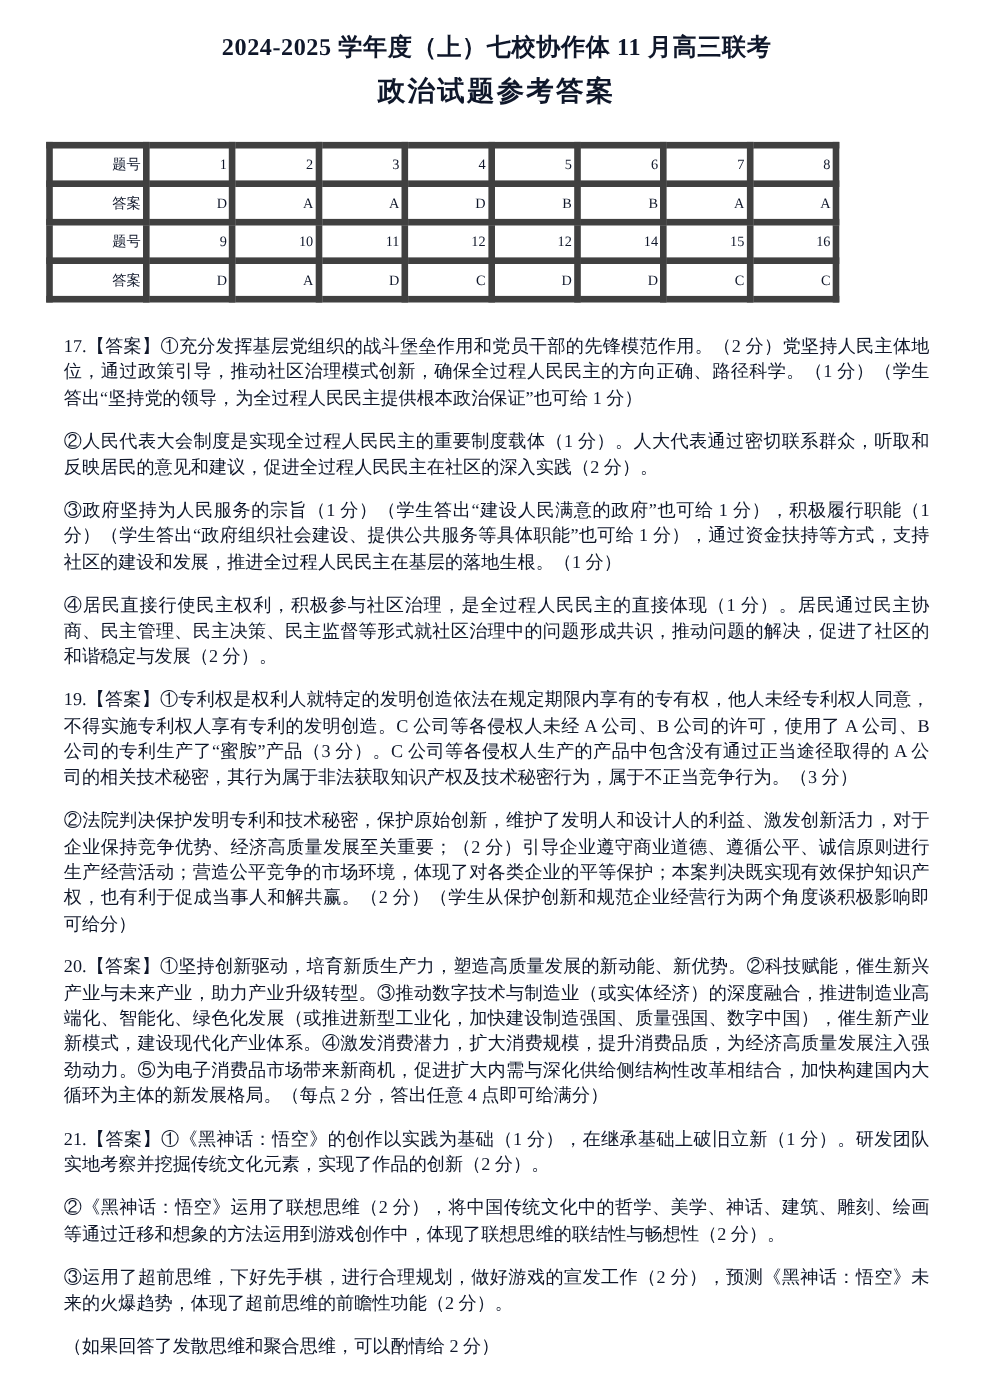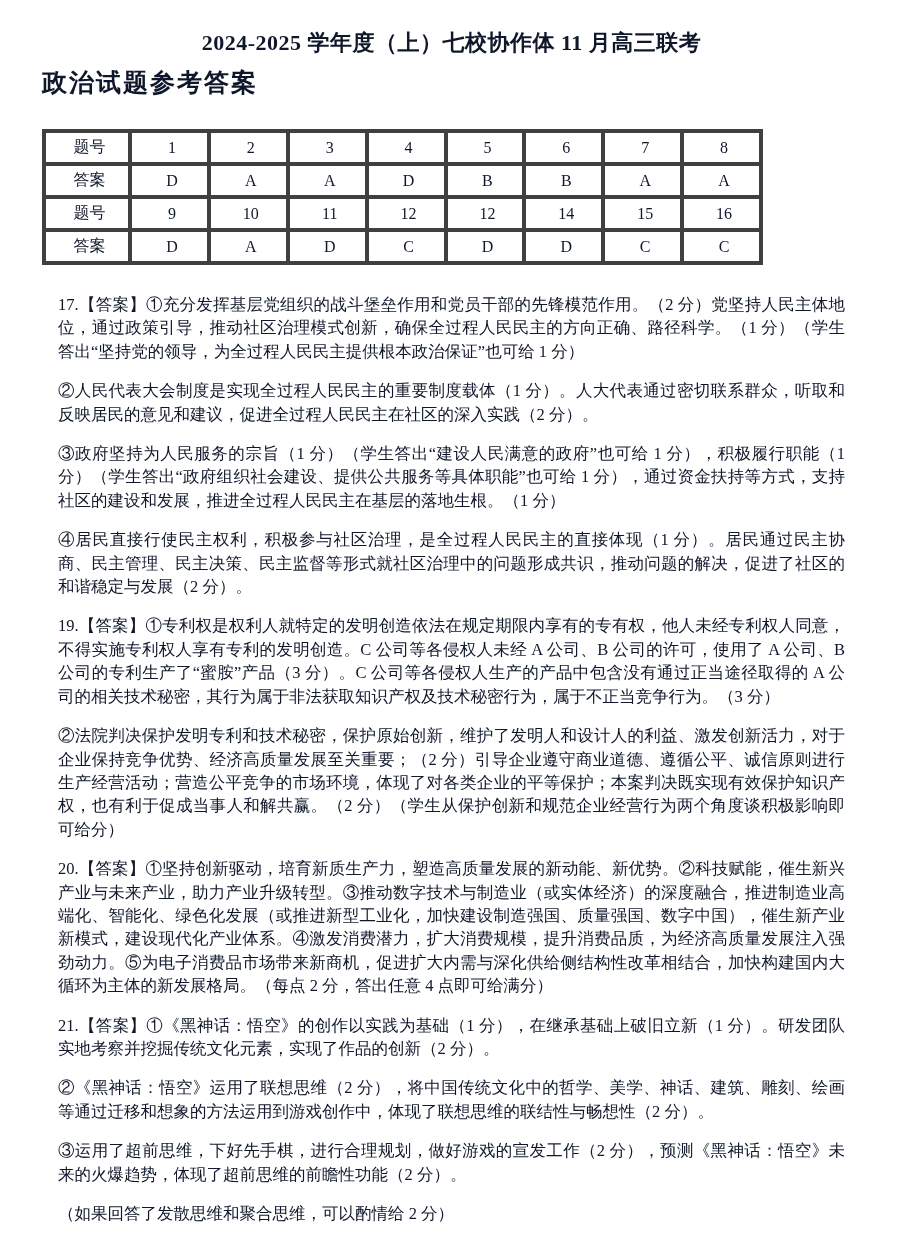--- a/index.html
+++ b/index.html
@@ -17,38 +17,38 @@
     padding: 22px 39px 20px 42px;
   }
   .doc-title {
     text-align: center;
     font-size: 22px;
     font-weight: bold;
     margin: 6px 0 4px 0;
     letter-spacing: 0.5px;
   }
   .doc-subtitle {
-    text-align: left;
+    text-align: center;
     font-size: 25px;
     font-weight: bold;
     margin: 8px 0 30px 0;
     letter-spacing: 2px;
   }
   table.answer-key {
     border-collapse: collapse;
     table-layout: fixed;
     width: 721px;
     margin: 0 0 28px 0;
   }
   table.answer-key td {
-    border: 4px solid #404040;
+    border: 6px solid #404040;
     height: 27px;
-    font-size: 16px;
+    font-size: 13px;
     padding: 1px 2px 1px 7px;
-    text-align: center;
+    text-align: right;
     vertical-align: middle;
     overflow: hidden;
     white-space: nowrap;
   }
   table.answer-key td.label-col {
     width: 73px;
   }
   .answers p {
     font-size: 16.5px;
     line-height: 23.4px;

